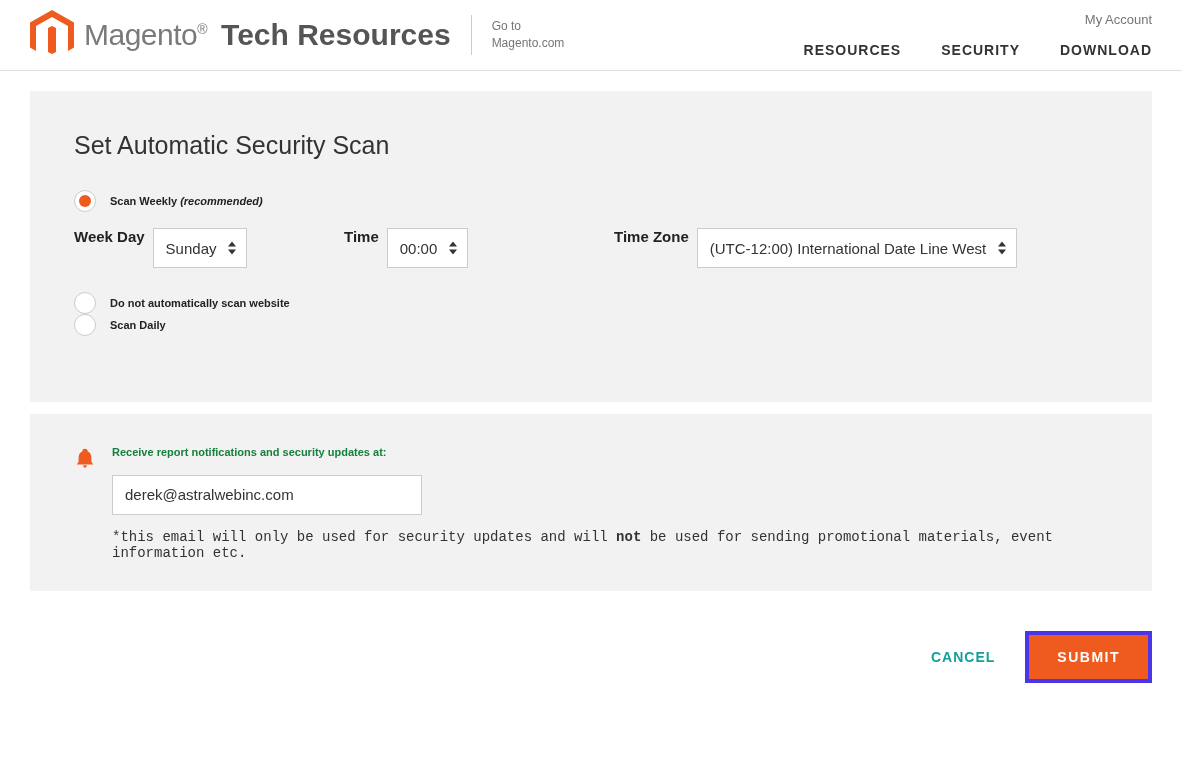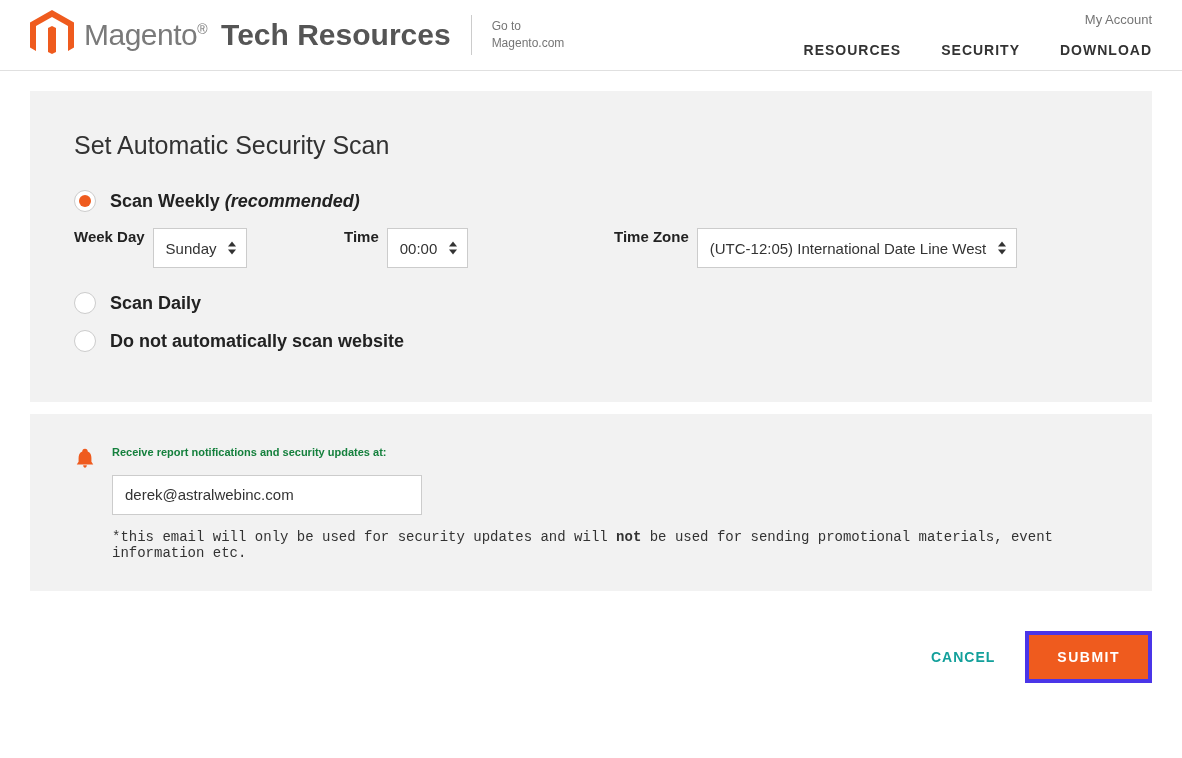--- a/index.html
+++ b/index.html
@@ -105,21 +105,21 @@
       cursor: pointer;
     }
     .radio.selected::after {
       content: '';
       width: 12px;
       height: 12px;
       border-radius: 50%;
       background: #ef5b1e;
     }
     .radio-label {
-      font-size: 18px;
+      font-size: 11px;
       font-weight: 700;
       color: #222;
     }
     .radio-label em {
       font-style: italic;
       font-weight: 700;
     }
     .form-row {
       display: flex;
       gap: 30px;
@@ -291,34 +291,34 @@
     <div class="form-field time">
       <span class="field-label">Time</span>
       <div class="select-wrapper">
         <span class="select-value">00:00</span>
         <span class="select-arrows"></span>
       </div>
     </div>
     <div class="form-field timezone">
       <span class="field-label">Time Zone</span>
       <div class="select-wrapper">
-        <span class="select-value">(UTC-12:05) International Date Line West</span>
+        <span class="select-value">(UTC-12:00) International Date Line West</span>
         <span class="select-arrows"></span>
       </div>
     </div>
   </div>
 
+  <div class="radio-row" style="margin-bottom:0">
+    <div class="radio"></div>
+    <span class="radio-label">Do not automatically scan website</span>
+  </div>
+
   <div class="radio-row">
     <div class="radio"></div>
     <span class="radio-label">Scan Daily</span>
-  </div>
-
-  <div class="radio-row" style="margin-bottom:0">
-    <div class="radio"></div>
-    <span class="radio-label">Do not automatically scan website</span>
   </div>
 </div>
 
 <div class="notif-panel">
   <div class="notif-row">
     <svg class="bell-icon" viewBox="0 0 24 24">
       <path d="M12 2 C10 2 9 3.5 9 5 C6 6 5 9 5 12 L5 16 L3 19 L21 19 L19 16 L19 12 C19 9 18 6 15 5 C15 3.5 14 2 12 2 Z M10 20 C10 21.5 11 22.5 12 22.5 C13 22.5 14 21.5 14 20 Z"></path>
     </svg>
     <div class="notif-content">
       <div class="notif-label">Receive report notifications and security updates at:</div>

